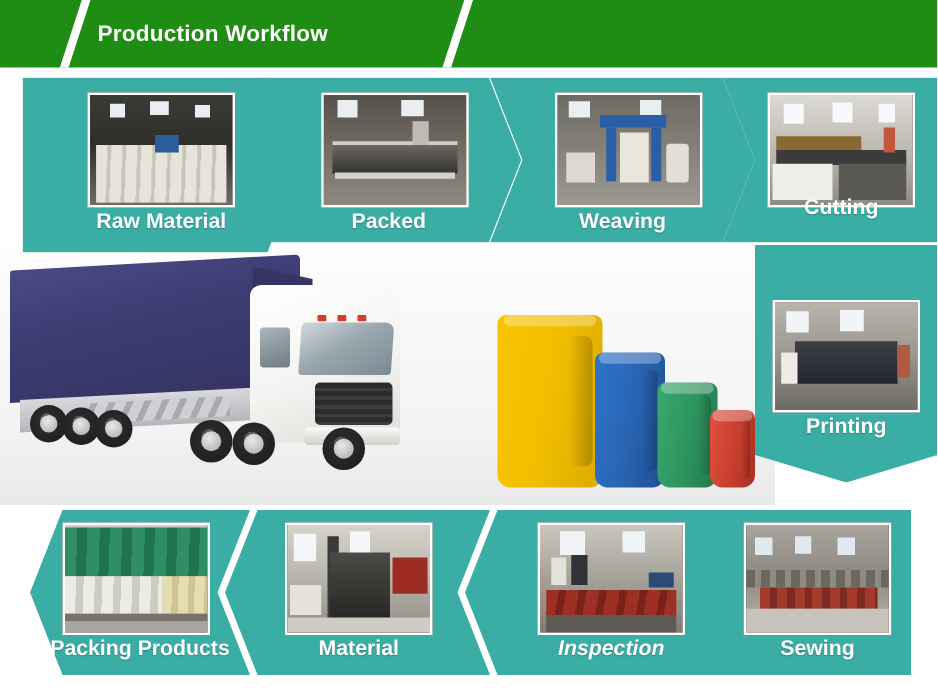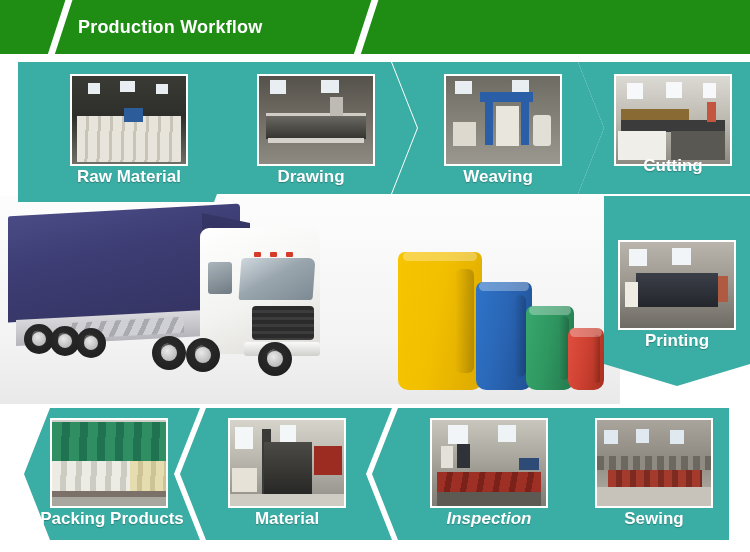--- a/index.html
+++ b/index.html
@@ -241,21 +241,21 @@
   <div class="tile right" style="left:205px; top:62px; width:212px; height:132px;">
     <div class="thumb" style="left:52px; top:12px; width:118px; height:92px;">
       <div class="scene" style="background:linear-gradient(180deg,#55524b 0%,#6c6860 40%,#8d8a82 100%);">
         <div class="sc-win" style="left:10%;top:5%;width:14%;height:16%;"></div>
         <div class="sc-win" style="left:54%;top:4%;width:16%;height:15%;"></div>
         <div class="sc-box" style="left:6%;top:42%;width:88%;height:30%;background:linear-gradient(180deg,#6a6861,#34332f);border-top:3px solid #cfcdc6;"></div>
         <div class="sc-box" style="left:8%;top:70%;width:84%;height:6%;background:#d4d2cb;"></div>
         <div class="sc-box" style="left:62%;top:24%;width:12%;height:22%;background:#bdbbb4;"></div>
       </div>
     </div>
-    <div class="tile-label" style="top:104px;">Drawing</div>
+    <div class="tile-label" style="top:104px;">Packed</div>
   </div>
 
   <div class="tile right" style="left:392px; top:62px; width:212px; height:132px;">
     <div class="thumb" style="left:52px; top:12px; width:118px; height:92px;">
       <div class="scene" style="background:linear-gradient(180deg,#6e6b63 0%,#85827a 50%,#9b9890 100%);">
         <div class="sc-win" style="left:8%;top:6%;width:15%;height:14%;"></div>
         <div class="sc-win" style="left:58%;top:5%;width:15%;height:13%;"></div>
         <div class="sc-box" style="left:30%;top:18%;width:46%;height:12%;background:#2a5fa8;"></div>
         <div class="sc-box" style="left:34%;top:30%;width:7%;height:48%;background:#2a5fa8;"></div>
         <div class="sc-box" style="left:66%;top:30%;width:7%;height:48%;background:#2a5fa8;"></div>

